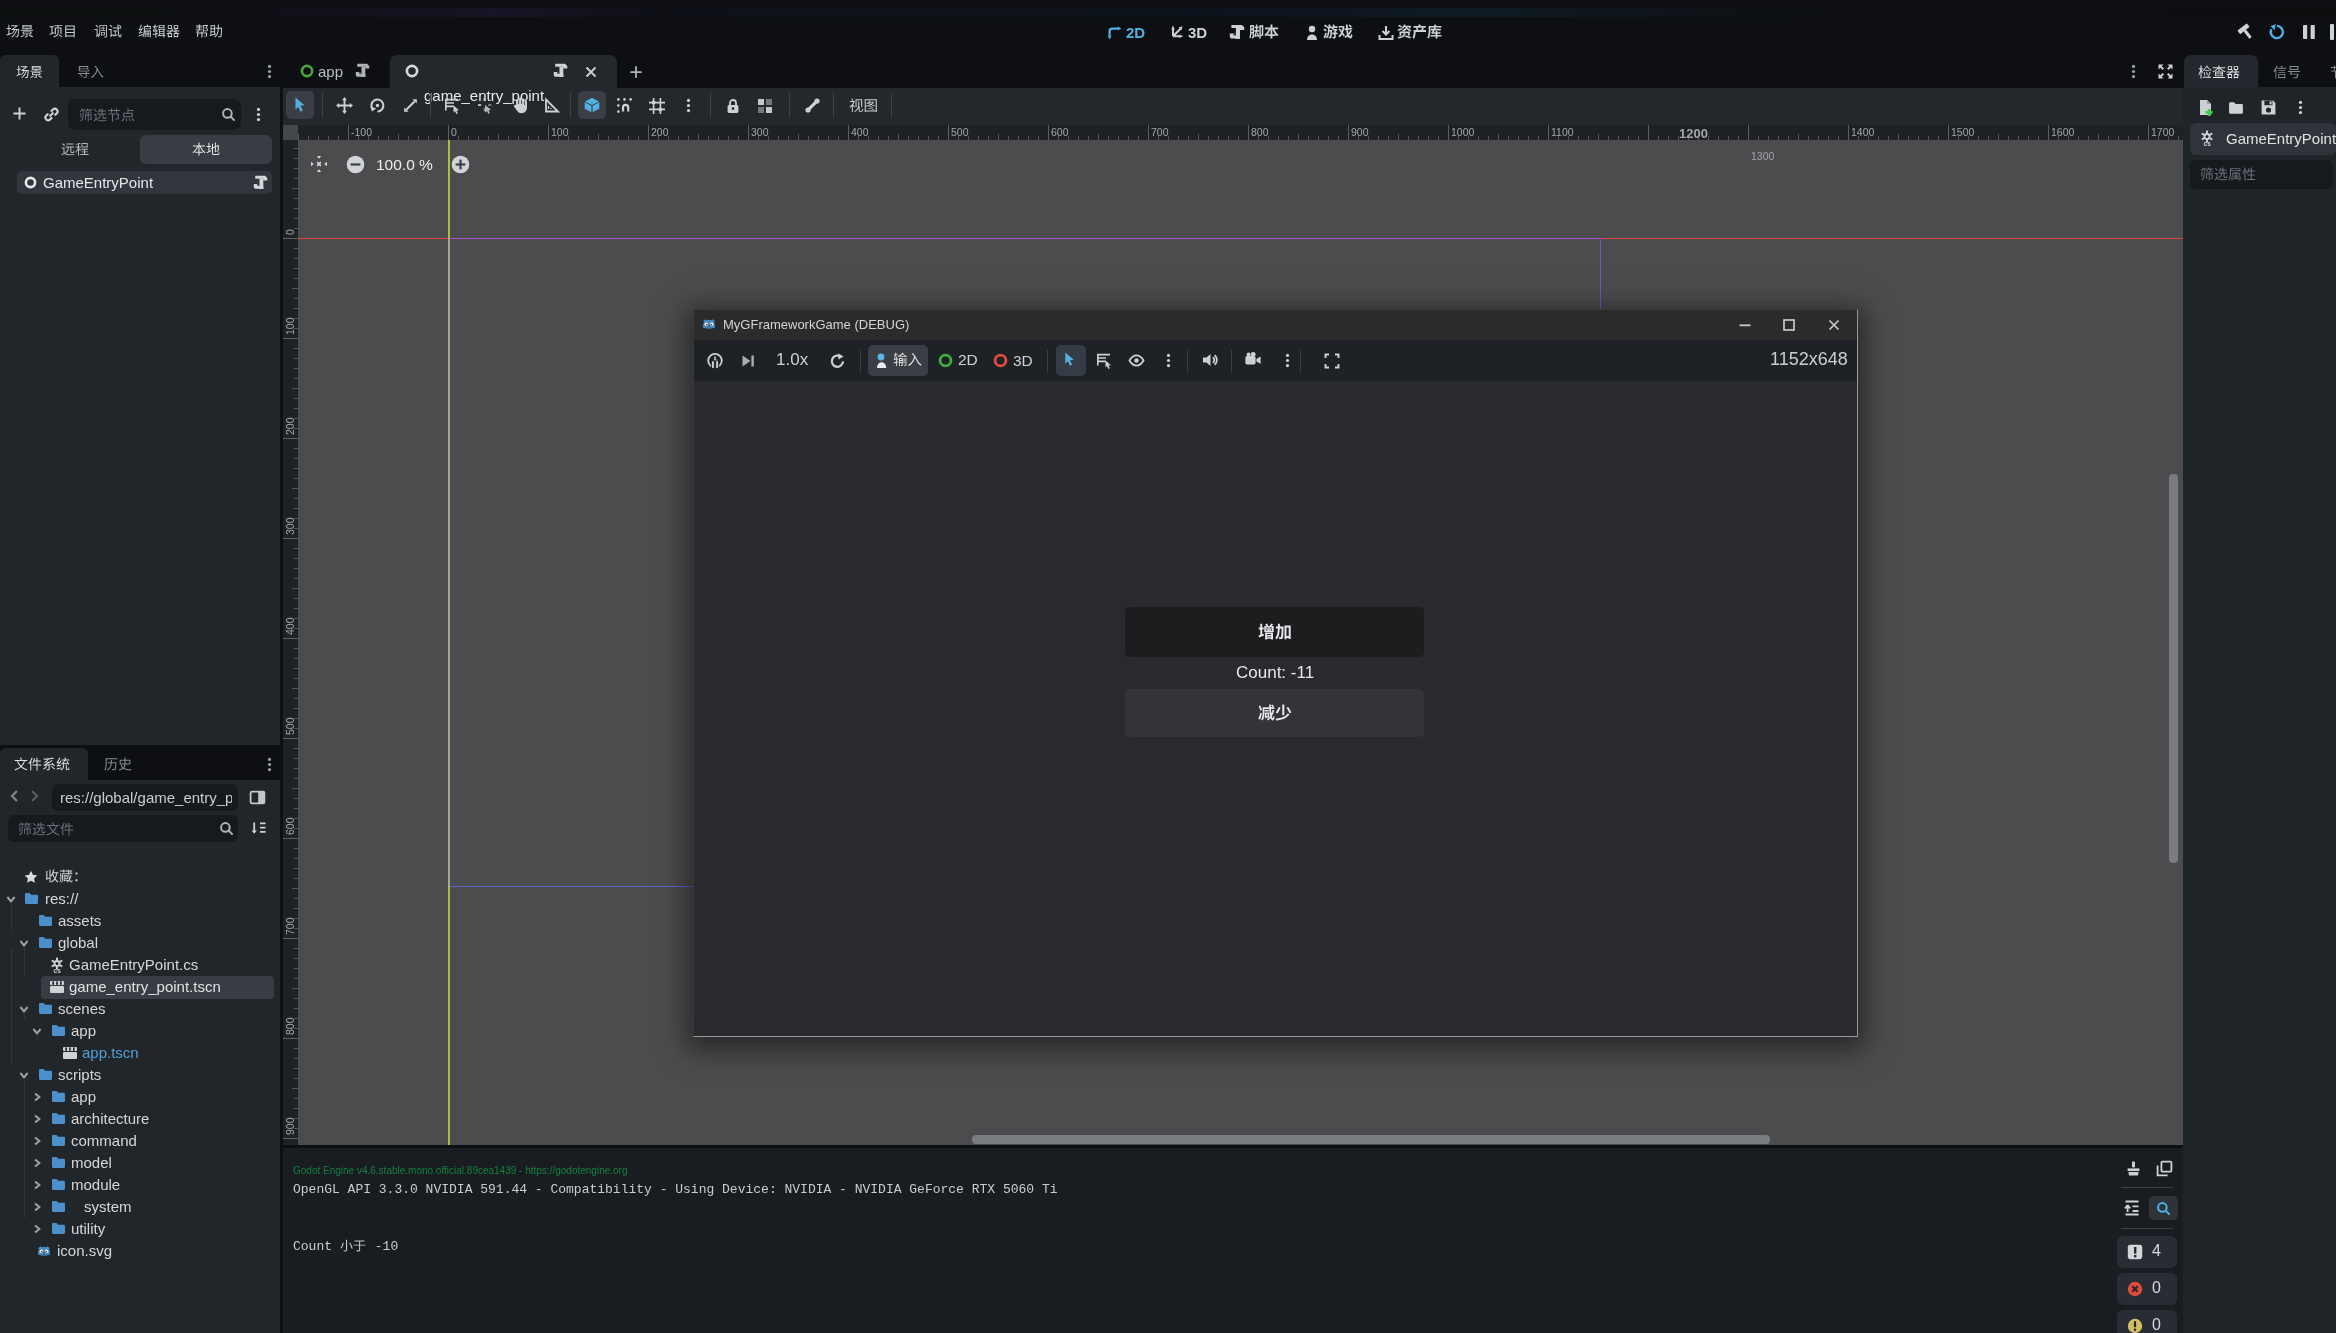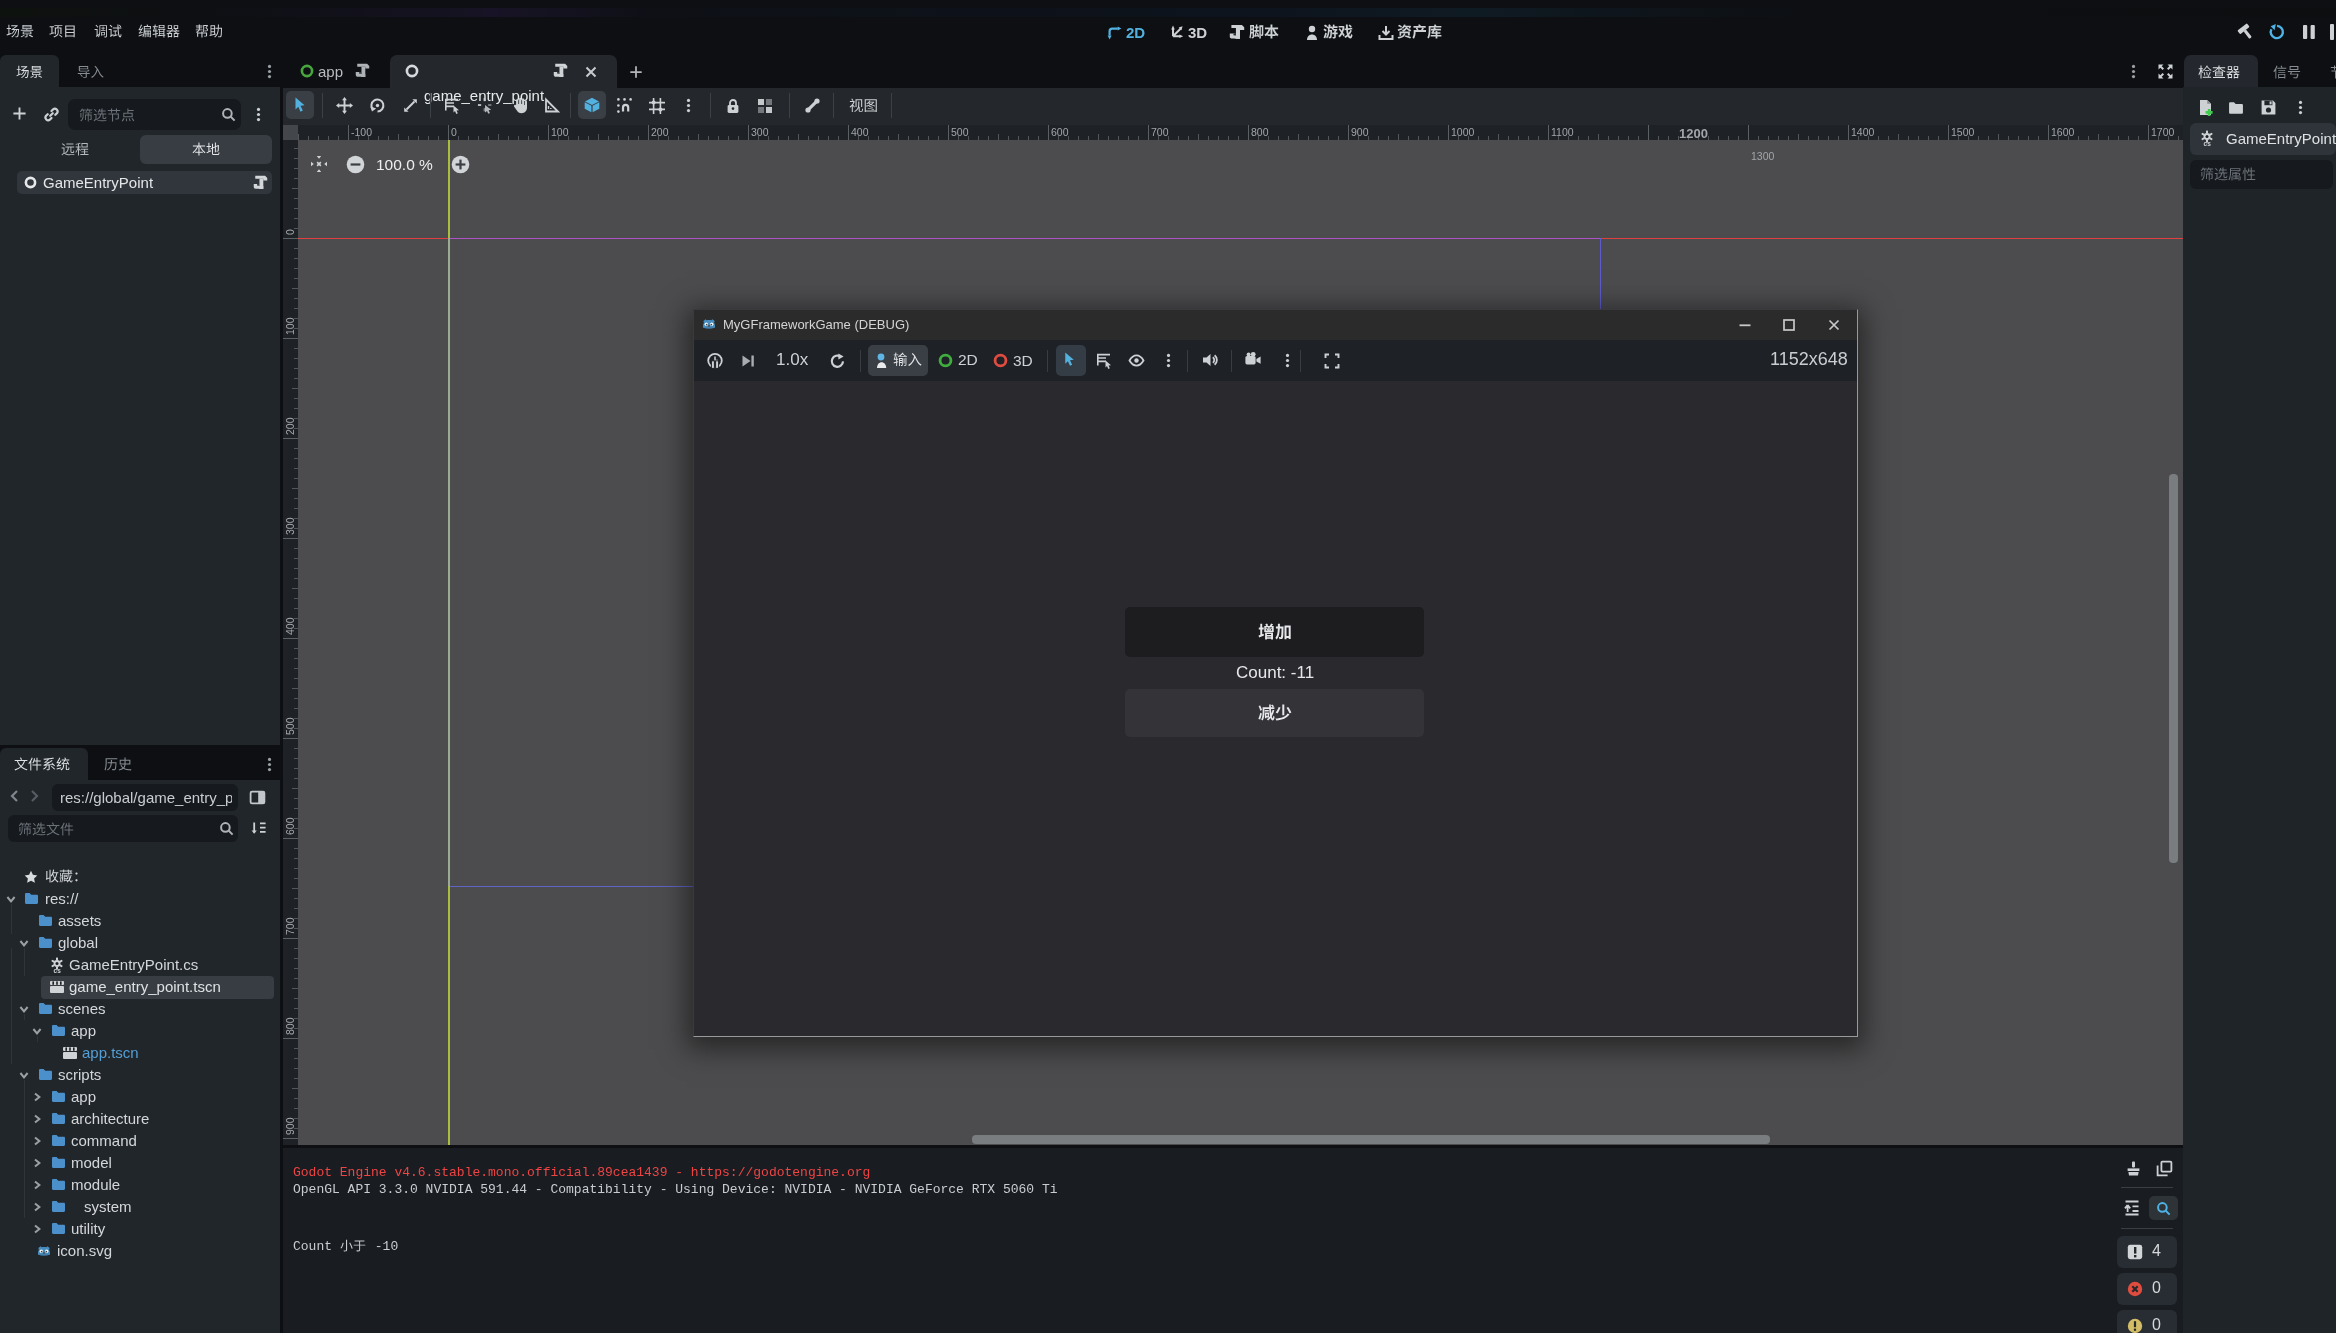--- a/index.html
+++ b/index.html
@@ -1011,21 +1011,21 @@
 <div class="abs" style="left:1125px;top:599px;width:299px;height:50px;background:#1d1d20;border-radius:5px"></div>
 <svg style="position:absolute;left:1257.5px;top:615.0px;" width="34" height="22" viewBox="0 -15.0 34 22">
       <path d="M8.0 -10.0C8.5 -9.3 8.9 -8.3 9.0 -7.6L10.1 -8.0C10.0 -8.7 9.5 -9.7 9.1 -10.4ZM0.5 -2.6 1.1 -0.5C2.6 -1.1 4.4 -1.8 6.0 -2.5L5.6 -4.3L4.2 -3.8V-8.5H5.7V-10.4H4.2V-14.2H2.3V-10.4H0.8V-8.5H2.3V-3.2C1.6 -2.9 1.0 -2.7 0.5 -2.6ZM6.3 -12.0V-6.1H15.7V-12.0H13.8L15.1 -13.8L13.0 -14.5C12.7 -13.7 12.2 -12.7 11.7 -12.0H9.1L10.2 -12.5C10.0 -13.1 9.5 -13.9 9.0 -14.5L7.3 -13.8C7.7 -13.2 8.0 -12.5 8.3 -12.0ZM7.9 -10.7H10.2V-7.4H7.9ZM11.7 -10.7H14.0V-7.4H11.7ZM8.9 -1.6H13.1V-0.8H8.9ZM8.9 -3.0V-3.9H13.1V-3.0ZM7.1 -5.4V1.5H8.9V0.7H13.1V1.5H15.0V-5.4ZM12.8 -10.4C12.6 -9.7 12.1 -8.6 11.8 -8.0L12.7 -7.6C13.1 -8.2 13.6 -9.1 14.0 -9.9Z M26.5 -12.5V1.2H28.5V-0.0H30.7V1.1H32.7V-12.5ZM28.5 -2.0V-10.5H30.7V-2.0ZM19.9 -14.2 19.9 -11.4H17.9V-9.4H19.8C19.7 -5.4 19.3 -2.1 17.3 0.0C17.9 0.3 18.5 1.0 18.8 1.5C21.0 -1.0 21.6 -4.8 21.8 -9.4H23.5C23.4 -3.7 23.3 -1.6 22.9 -1.1C22.8 -0.9 22.6 -0.8 22.4 -0.8C22.1 -0.8 21.5 -0.8 20.8 -0.9C21.1 -0.3 21.3 0.6 21.4 1.2C22.2 1.2 22.9 1.2 23.4 1.1C24.0 1.0 24.3 0.8 24.7 0.2C25.3 -0.6 25.4 -3.2 25.5 -10.5C25.6 -10.7 25.6 -11.4 25.6 -11.4H21.9L21.9 -14.2Z" fill="#e6e7e9"></path>
     </svg>
 <div style="position:absolute;left:1236px;top:655px;font-family:'Liberation Sans',sans-serif;font-size:17px;font-weight:400;color:#e6e7e9;white-space:pre;">Count: -11</div>
 <div class="abs" style="left:1125px;top:681px;width:299px;height:48px;background:#333338;border-radius:5px"></div>
 <svg style="position:absolute;left:1257.5px;top:696.0px;" width="34" height="22" viewBox="0 -15.0 34 22">
       <path d="M6.8 -9.1V-7.6H10.8V-9.1ZM0.6 -12.9C1.3 -11.4 2.0 -9.4 2.3 -8.2L4.0 -8.9C3.7 -10.1 2.9 -12.0 2.2 -13.5ZM0.4 -0.1 2.2 0.6C2.8 -1.2 3.4 -3.4 3.9 -5.5L2.3 -6.2C1.8 -4.0 1.0 -1.6 0.4 -0.1ZM11.1 -14.4 11.2 -11.8H4.6V-7.1C4.6 -4.8 4.5 -1.7 3.2 0.5C3.6 0.7 4.4 1.2 4.7 1.6C6.1 -0.8 6.4 -4.5 6.4 -7.1V-10.0H11.2C11.4 -7.3 11.6 -4.9 12.0 -3.0C11.7 -2.5 11.3 -2.1 11.0 -1.7V-6.6H6.9V-0.8H8.4V-1.5H10.9C10.3 -0.9 9.6 -0.3 8.8 0.2C9.2 0.5 9.9 1.2 10.2 1.5C11.0 0.8 11.8 0.0 12.5 -0.9C13.1 0.6 13.8 1.5 14.7 1.5C15.4 1.5 16.2 0.9 16.6 -2.2C16.3 -2.4 15.6 -2.9 15.3 -3.2C15.2 -1.6 15.0 -0.7 14.7 -0.7C14.4 -0.8 14.1 -1.5 13.8 -2.8C14.9 -4.5 15.7 -6.5 16.3 -8.8L14.6 -9.2C14.3 -7.9 13.9 -6.6 13.4 -5.5C13.2 -6.8 13.1 -8.4 13.0 -10.0H16.4V-11.8H15.0L16.0 -12.7C15.6 -13.2 14.8 -13.9 14.1 -14.4L13.0 -13.5C13.6 -13.0 14.3 -12.3 14.7 -11.8H12.9L12.8 -14.4ZM8.4 -5.1H9.6V-3.1H8.4Z M20.7 -11.9C20.0 -10.0 18.8 -7.8 17.7 -6.4C18.2 -6.2 19.1 -5.7 19.5 -5.4C20.6 -6.9 21.8 -9.3 22.6 -11.4ZM28.5 -11.2C29.7 -9.4 31.0 -7.0 31.6 -5.5L33.4 -6.5C32.7 -8.0 31.4 -10.3 30.2 -12.0ZM29.5 -5.6C27.4 -2.2 23.1 -0.9 17.4 -0.5C17.8 0.1 18.2 0.9 18.3 1.5C24.4 0.8 29.0 -0.8 31.4 -4.8ZM24.3 -14.4V-3.8H26.3V-14.4Z" fill="#e6e7e9"></path>
     </svg>
 <div class="abs" style="left:283px;top:1140px;width:1900px;height:193px;background:#191d22"></div>
-<div style="position:absolute;left:293px;top:1157px;font-family:Liberation Mono, monospace;font-size:13px;font-weight:400;color:#ef4444;white-space:pre;">Godot Engine v4.6.stable.mono.official.89cea1439 - https://godotengine.org</div>
+<div style="position:absolute;left:293px;top:1157px;font-family:Liberation Sans, sans-serif;font-size:10px;font-weight:400;color:#15803d;white-space:pre;">Godot Engine v4.6.stable.mono.official.89cea1439 - https://godotengine.org</div>
 <div style="position:absolute;left:293px;top:1174px;font-family:'Liberation Mono',sans-serif;font-size:13px;font-weight:400;color:#c9cdd2;white-space:pre;">OpenGL API 3.3.0 NVIDIA 591.44 - Compatibility - Using Device: NVIDIA - NVIDIA GeForce RTX 5060 Ti</div>
 <div style="position:absolute;left:293px;top:1231px;font-family:'Liberation Mono',sans-serif;font-size:13px;font-weight:400;color:#c9cdd2;white-space:pre;">Count </div>
 <svg style="position:absolute;left:340px;top:1230.6px;" width="26" height="17" viewBox="0 -11.4 26 17">
       <path d="M6.0 -10.7V-0.3C6.0 -0.1 5.9 0.0 5.7 0.0C5.4 0.1 4.5 0.1 3.5 0.0C3.7 0.3 3.8 0.8 3.9 1.0C5.1 1.1 5.9 1.0 6.4 0.9C6.9 0.7 7.1 0.4 7.1 -0.3V-10.7ZM9.2 -7.4C10.3 -5.6 11.3 -3.1 11.6 -1.6L12.7 -2.0C12.3 -3.6 11.2 -6.0 10.1 -7.8ZM2.6 -7.7C2.3 -5.9 1.6 -3.7 0.4 -2.3C0.7 -2.2 1.1 -2.0 1.3 -1.8C2.5 -3.2 3.3 -5.6 3.7 -7.5Z M14.6 -10.0V-9.0H19.1V-5.7H13.7V-4.8H19.1V-0.4C19.1 -0.1 19.0 -0.0 18.7 -0.0C18.4 -0.0 17.4 -0.0 16.4 -0.1C16.5 0.2 16.7 0.7 16.8 1.0C18.1 1.0 19.0 1.0 19.4 0.8C19.9 0.6 20.1 0.3 20.1 -0.4V-4.8H25.3V-5.7H20.1V-9.0H24.4V-10.0Z" fill="#c9cdd2"></path>
     </svg>
 <div style="position:absolute;left:367px;top:1231px;font-family:'Liberation Mono',sans-serif;font-size:13px;font-weight:400;color:#c9cdd2;white-space:pre;"> -10</div>
 <svg class="abs" style="left:2125px;top:1152px" width="17" height="17" viewBox="0 0 17 17">
       <g fill="#cdd1d4">
         <rect x="7" y="1.4" width="3" height="6" rx="0.8"></rect>
         <path d="M2.6 8.4 H14.4 V11 H2.6 Z"></path>

